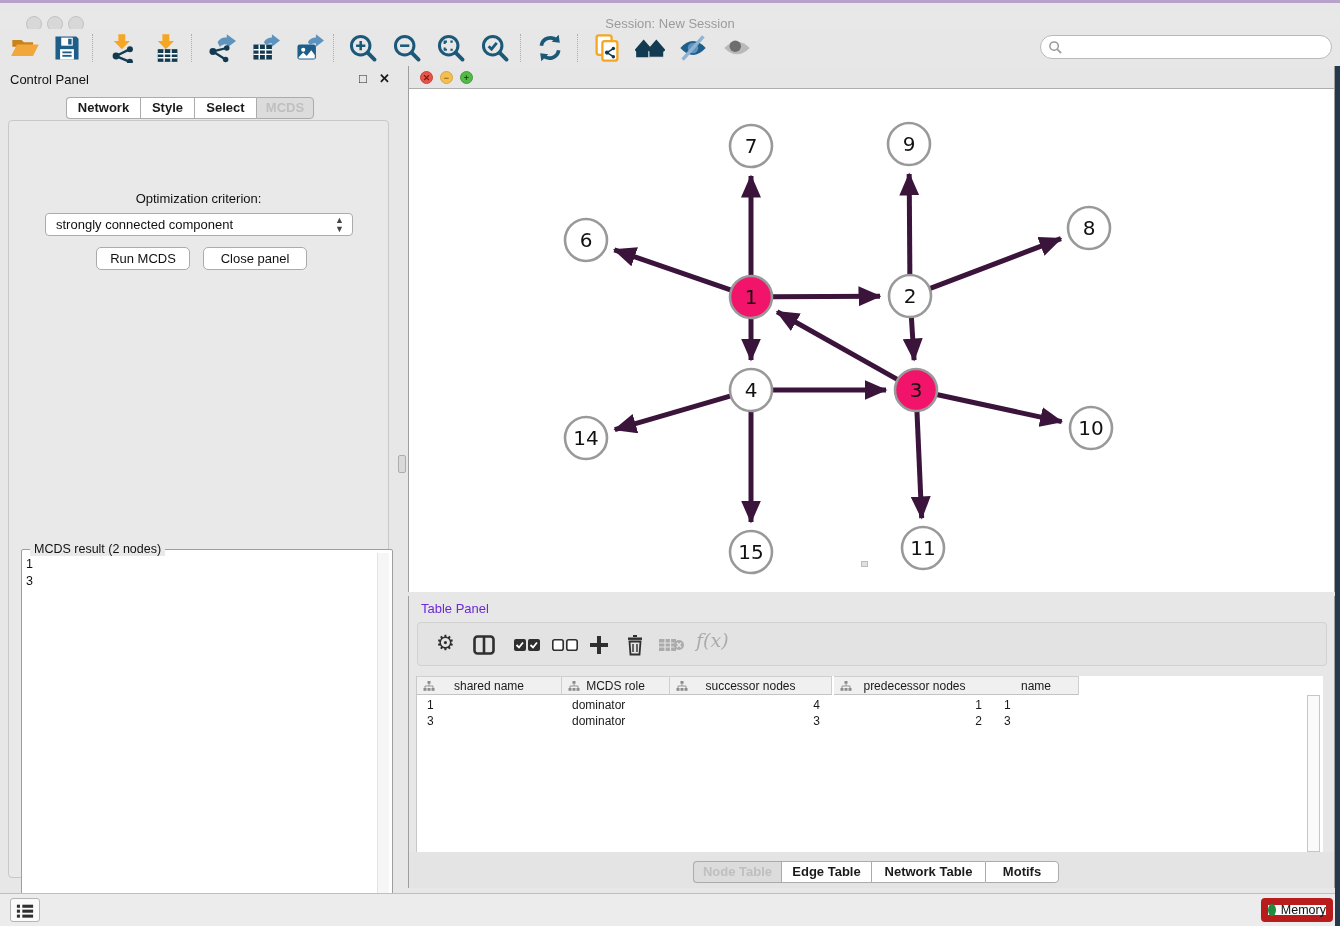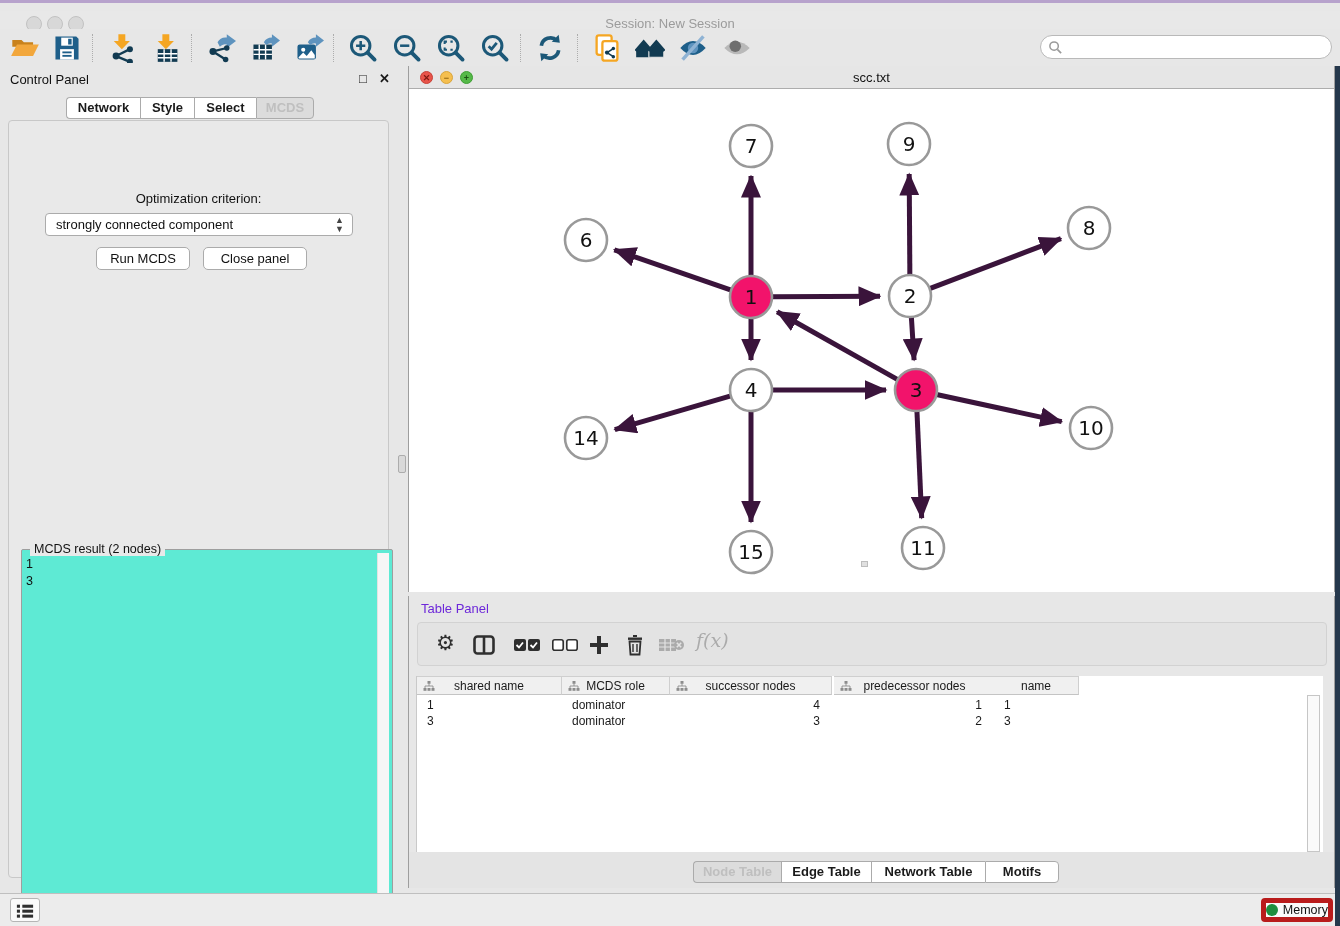--- a/index.html
+++ b/index.html
@@ -23,21 +23,21 @@
   #cp-tabs{left:66px;top:31px;height:22px;display:flex;}
   .seg{box-sizing:border-box;height:22px;line-height:20px;text-align:center;font-size:13px;font-weight:600;background:#FFF;border:1px solid #ABABAB;border-right:none;color:#1A1A1A;}
   .seg:first-child{border-radius:4px 0 0 4px;}
   .seg:last-child{border-right:1px solid #ABABAB;border-radius:0 4px 4px 0;}
   .seg.active{background:#DCDCDC;color:#BFBFBF;}
   #cp-body{left:8px;top:54px;width:381px;height:758px;background:#E9E9E9;border:1px solid #C8C8C8;border-radius:4px;box-sizing:border-box;}
   #opt-label{left:0;top:70px;width:100%;text-align:center;font-size:13px;color:#111;}
   #opt-dropdown{left:36px;top:92px;width:308px;height:23px;background:#FFF;border:1px solid #ABABAB;border-radius:4px;box-sizing:border-box;font-size:13px;line-height:21px;padding-left:10px;color:#111;}
   .stepper{position:absolute;right:8px;top:2px;font-size:9px;color:#444;line-height:9px;text-align:center;}
   .btn{background:#FFF;border:1px solid #ABABAB;border-radius:5px;font-size:13px;color:#111;text-align:center;box-sizing:border-box;height:23px;line-height:21px;}
-  #result-group{left:12px;top:428px;width:372px;height:378px;border:1px solid #9E9E9E;border-radius:2px;box-sizing:border-box;background:#5eead4;}
+  #result-group{left:12px;top:428px;width:372px;height:378px;border:1px solid #9E9E9E;border-radius:2px;box-sizing:border-box;background:#ffffff;}
   #result-title{left:8px;top:-8px;background:#E9E9E9;padding:0 4px;font-size:12.5px;color:#111;}
   #result-lines{left:4px;top:6px;font-size:12.5px;color:#111;line-height:17px;}
   #result-scroll{right:3px;top:3px;width:11px;height:368px;background:#F6F6F6;border-left:1px solid #E3E3E3;}
   
   #v-splitter{left:397px;top:66px;width:11px;height:822px;background:#E7E7E7;}
   #v-handle{left:1px;top:389px;width:8px;height:18px;background:#D9D9D9;border:1px solid #ACACAC;box-sizing:border-box;border-radius:2px;}
   
   #net-window{left:408px;top:66px;width:927px;height:526px;background:#FFF;border-left:1px solid #9E9E9E;border-right:1px solid #9E9E9E;box-sizing:border-box;}
   #net-titlebar{left:0;top:0;width:100%;height:23px;background:#E6E6E6;border-bottom:1px solid #ADADAD;box-sizing:border-box;}
   .tl{width:13px;height:13px;border-radius:50%;top:5px;text-align:center;line-height:13px;font-size:9px;font-weight:700;box-sizing:border-box;}
@@ -51,21 +51,21 @@
   #tbl{left:7px;top:80px;width:906px;height:176px;background:#FFF;border-left:1px solid #C9C9C9;}
   .th{position:absolute;top:0;height:19px;background:#F0F0F0;border-right:1px solid #CFCFCF;border-top:1px solid #CFCFCF;border-bottom:1px solid #C4C4C4;box-sizing:border-box;font-size:12px;color:#1A1A1A;display:flex;align-items:center;justify-content:center;gap:0;}
   .th .hicon{position:absolute;left:6px;top:4px;}
   .cell{position:absolute;font-size:12px;color:#1A1A1A;height:16px;line-height:16px;box-sizing:border-box;}
   #tbl-scroll{left:898px;top:99px;width:13px;height:157px;background:#FAFAFA;border:1px solid #C6C6C6;box-sizing:border-box;}
   #tp-tabs{left:0;top:256px;width:925px;height:36px;background:#E4E4E4;}
   #table-tabs{position:absolute;top:9px;height:22px;display:flex;}
   
   #status-bar{left:0;top:893px;width:1340px;height:33px;background:#ECECEC;border-top:1px solid #BFBFBF;box-sizing:border-box;}
   #list-btn{left:10px;top:4px;width:30px;height:24px;background:#FAFAFA;border:1px solid #B5B5B5;border-radius:3px;box-sizing:border-box;text-align:center;}
-  #memory-btn{left:1261px;top:4px;width:72px;height:24px;background:#FAFAFA;border:5px solid #b91c1c;border-radius:4px;box-sizing:border-box;font-size:12.5px;color:#111;display:flex;align-items:center;justify-content:center;gap:5px;}
+  #memory-btn{left:1261px;top:4px;width:72px;height:24px;background:#FAFAFA;border:7px solid #b91c1c;border-radius:4px;box-sizing:border-box;font-size:12.5px;color:#111;display:flex;align-items:center;justify-content:center;gap:5px;}
   #mem-dot{width:12px;height:12px;border-radius:50%;background:#1E8E3E;}
   #right-edge{left:1335px;top:66px;width:5px;height:860px;background:#25384C;}
   .fx{font-family:"DejaVu Serif",serif;font-style:italic;font-size:19px;color:#ABABAB;}
 </style>
 </head>
 <body>
 
 <div id="root">
 
   <div id="top-border" class="abs"></div>
@@ -212,21 +212,20 @@
 
   <div id="v-splitter" class="abs">
     <div id="v-handle" class="abs"></div>
   </div>
 
   <div id="net-window" class="abs">
     <div id="net-titlebar" class="abs">
       <span class="abs tl" style="left:11px;background:#E8544A;border:1px solid #C74238;color:#7E1810;">✕</span>
       <span class="abs tl" style="left:31px;background:#F5BF4F;border:1px solid #D9A53B;color:#8F6410;">−</span>
       <span class="abs tl" style="left:51px;background:#55B948;border:1px solid #3F9E34;color:#1B5313;">+</span>
-      <div id="net-title" class="abs">scc.txt</div>
     </div>
     <svg id="graph-svg" class="abs" style="left:0;top:23px;" width="925" height="503" viewBox="0 0 925 503">
         <defs>
           <marker id="arr" viewBox="0 0 4.6 4" markerWidth="4.6" markerHeight="4" refX="4.3" refY="2" orient="auto" markerUnits="strokeWidth">
             <path d="M0 0 L4.6 2 L0 4 Z" fill="#3A143B"></path>
           </marker>
         </defs>
         <line x1="342" y1="187" x2="342" y2="87" stroke="#3A143B" stroke-width="5" marker-end="url(#arr)"></line>
         <line x1="322.15100568517136" y1="201.143074691241" x2="205.35570616404095" y2="160.7956075839414" stroke="#3A143B" stroke-width="5" marker-end="url(#arr)"></line>
         <line x1="362.99958468064904" y1="207.86792714037327" x2="471.00059331335854" y2="207.18867551375246" stroke="#3A143B" stroke-width="5" marker-end="url(#arr)"></line>

